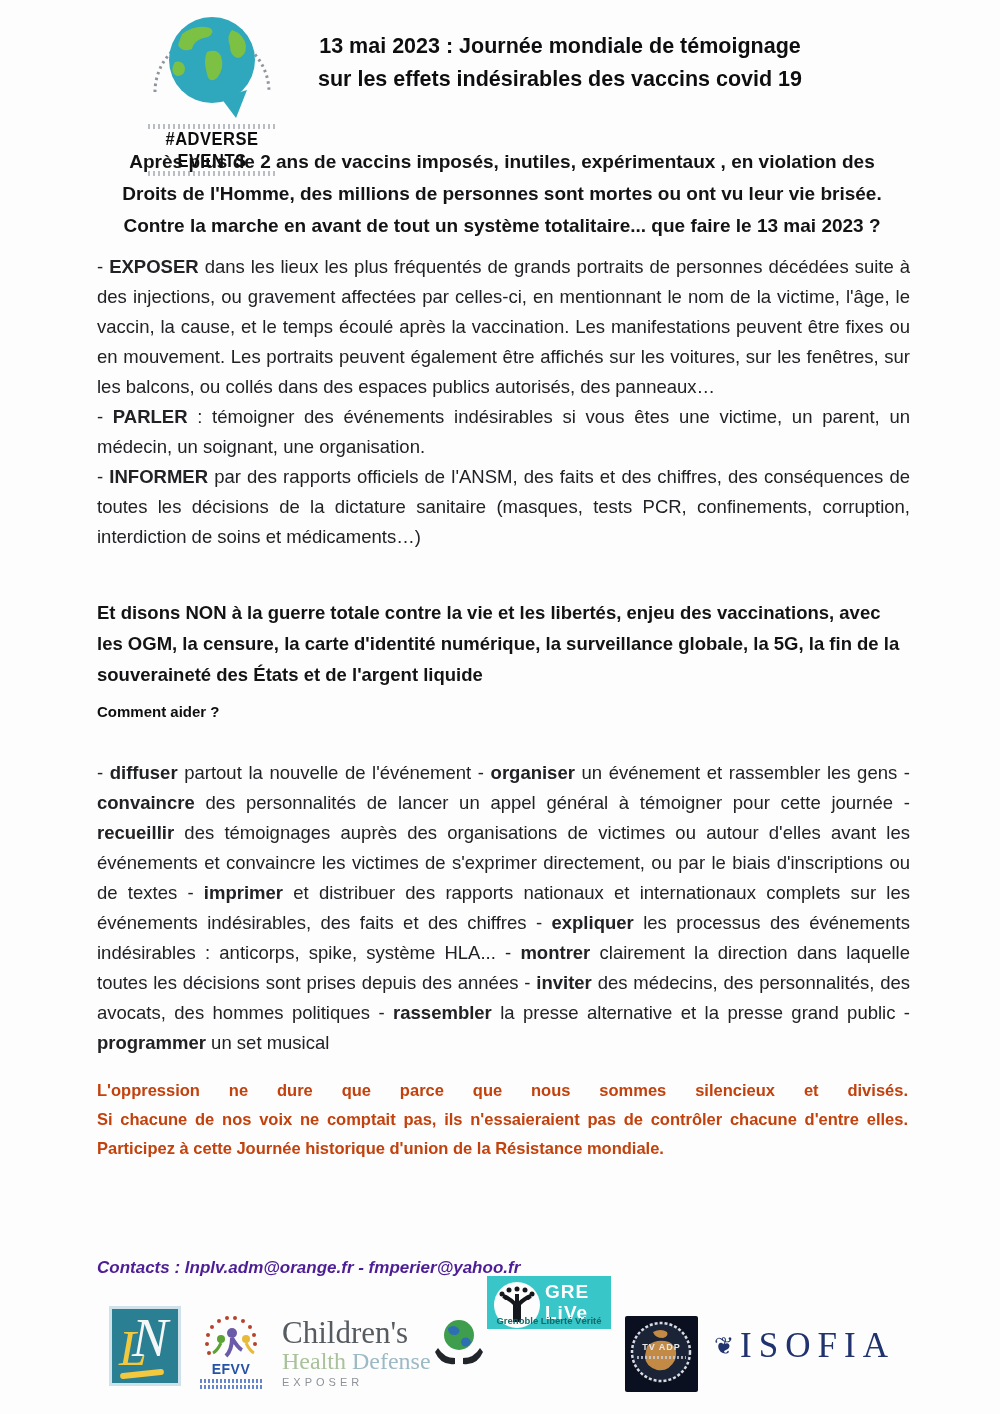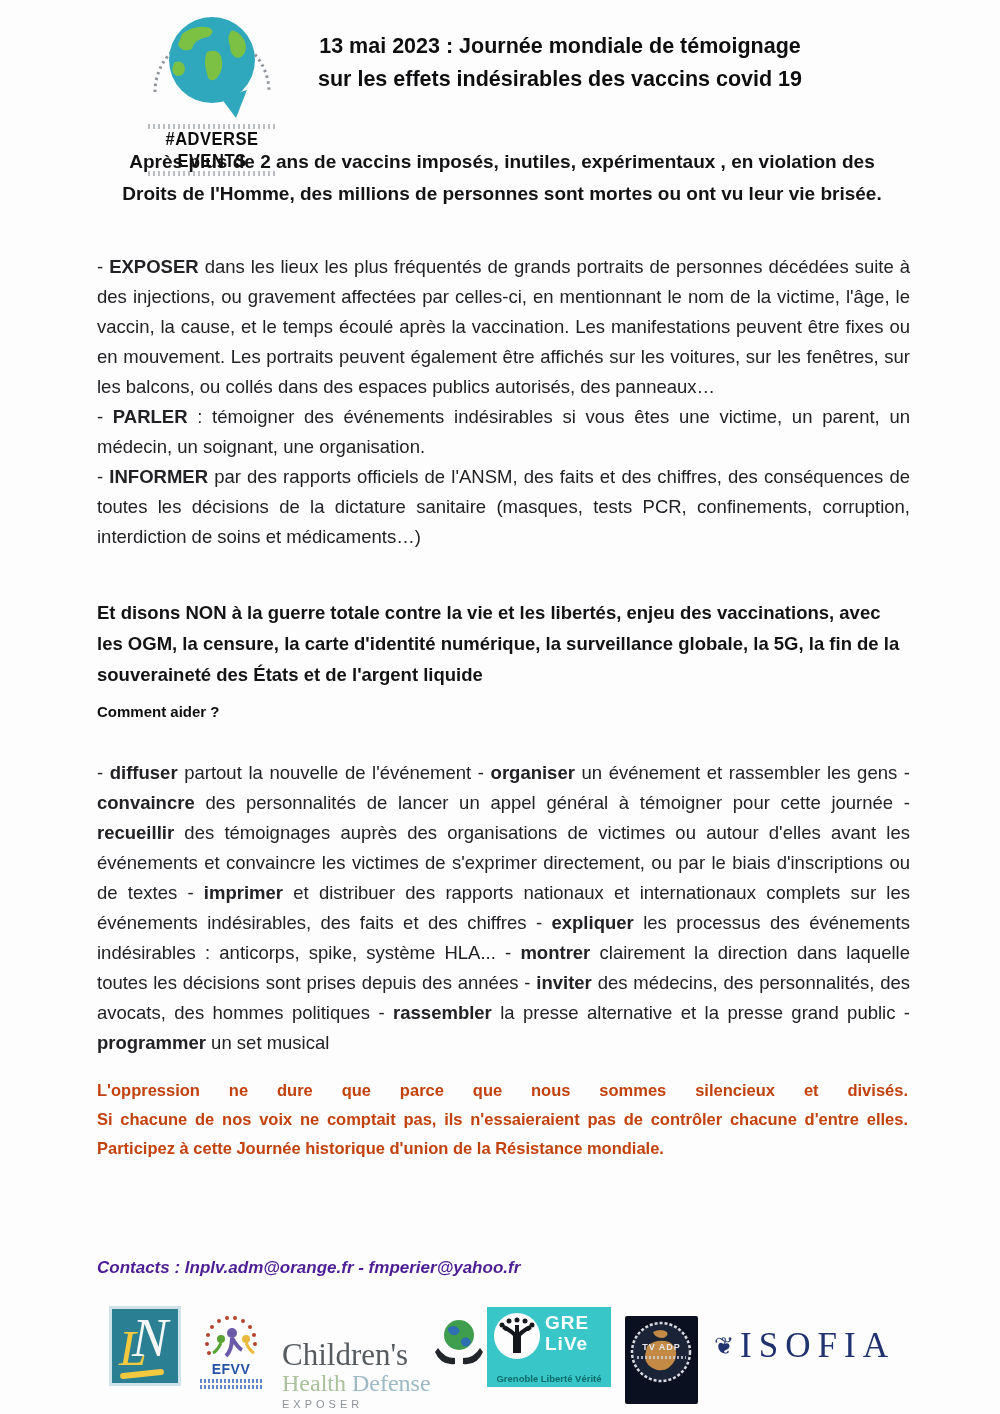--- a/index.html
+++ b/index.html
@@ -30,34 +30,34 @@
   .logo-lnplv{position:absolute;left:112px;top:1309px;width:66px;height:74px;background:#2b7f93;box-shadow:0 0 0 3px #cfe2ea;}
   .logo-lnplv .l{position:absolute;left:7px;top:14px;font-family:"Liberation Serif",serif;font-style:italic;font-size:50px;color:#f1c83e;line-height:1;}
   .logo-lnplv .n{position:absolute;left:20px;top:2px;font-family:"Liberation Serif",serif;font-style:italic;font-size:54px;color:#f4f7f5;line-height:1;}
   .logo-lnplv .swoosh{position:absolute;left:8px;bottom:6px;width:44px;height:6px;background:#f1c83e;transform:rotate(-6deg);border-radius:3px;}
 
   .logo-efvv{position:absolute;left:196px;top:1313px;width:70px;text-align:center;}
   .logo-efvv .label{font-size:14px;font-weight:bold;color:#2553a8;letter-spacing:.5px;margin-top:-14px;}
   .logo-efvv .micro{height:4px;margin:2px 4px;background:repeating-linear-gradient(90deg,#4a6fc0 0 2px,transparent 2px 4px);opacity:.85;}
 
   .logo-chd{position:absolute;left:282px;top:1318px;display:flex;align-items:flex-start;}
-  .logo-chd .txt{font-family:"Liberation Serif",serif;margin-top:22px;}
+  .logo-chd .txt{font-family:"Liberation Serif",serif;}
   .logo-chd .l1{font-size:31px;color:#565b60;line-height:30px;}
   .logo-chd .l2{font-size:24px;line-height:26px;}
   .logo-chd .health{color:#a9c29b;}
   .logo-chd .defense{color:#9cb9c6;}
   .logo-chd .l3{font-size:11px;letter-spacing:4px;color:#8d9297;margin-top:2px;font-family:"Liberation Sans",sans-serif;}
 
-  .logo-gre{position:absolute;left:487px;top:1307px;width:124px;height:80px;background:#38c6c9;}
+  .logo-gre{position:absolute;left:487px;top:1276px;width:124px;height:53px;background:#38c6c9;}
   .logo-gre .circle{position:absolute;left:7px;top:6px;width:46px;height:46px;background:#fdfdfd;border-radius:50%;}
   .logo-gre .t1{position:absolute;left:58px;top:5px;font-size:19px;font-weight:bold;color:#ffffff;letter-spacing:1px;}
   .logo-gre .t2{position:absolute;left:58px;top:26px;font-size:19px;font-weight:bold;color:#ffffff;letter-spacing:1px;}
   .logo-gre .sub{position:absolute;left:0;right:0;bottom:3px;text-align:center;font-size:9.5px;color:#0f6b68;font-weight:bold;}
 
-  .logo-adp{position:absolute;left:625px;top:1316px;width:73px;height:88px;background:#0b1020;border-radius:2px;}
+  .logo-adp{position:absolute;left:625px;top:1316px;width:73px;height:76px;background:#0b1020;border-radius:2px;}
   .logo-adp .lbl{position:absolute;left:0;right:0;top:26px;text-align:center;font-size:9px;font-weight:bold;color:#e8e9ee;letter-spacing:1px;}
   .logo-adp .micro{position:absolute;left:12px;right:12px;top:40px;height:3px;background:repeating-linear-gradient(90deg,#cfd2da 0 2px,transparent 2px 4px);opacity:.8;}
 
   .logo-isofia{position:absolute;left:714px;top:1326px;display:flex;align-items:center;color:#20336e;}
   .logo-isofia .orn{font-size:24px;margin-right:6px;}
   .logo-isofia .word{font-family:"Liberation Serif",serif;font-size:35px;letter-spacing:7px;}
 </style>
 </head>
 <body>
 
@@ -78,20 +78,21 @@
     <div class="micro"></div>
   </div>
 
   <div class="title">
     <div>13 mai 2023 : Journée mondiale de témoignage</div>
     <div>sur les effets indésirables des vaccins covid 19</div>
   </div>
 
   <div class="intro">
     <div>Après plus de 2 ans de vaccins  imposés, inutiles, expérimentaux , en violation des Droits de l'Homme, des millions de personnes sont mortes ou ont vu leur vie brisée.</div>
+    <div>Contre la marche en avant de tout un système totalitaire... que faire le 13 mai 2023 ?</div>
   </div>
 
   <div class="actions">
     <p>- <b>EXPOSER</b> dans les lieux les plus fréquentés de grands portraits de personnes décédées suite à des injections, ou gravement affectées par celles-ci, en mentionnant le nom de la victime, l'âge, le vaccin, la cause, et le temps écoulé après la vaccination.  Les manifestations peuvent être fixes ou en mouvement.  Les portraits peuvent également être affichés sur les voitures, sur les fenêtres, sur les balcons, ou collés dans des espaces publics autorisés, des panneaux…</p>
     <p>- <b>PARLER</b> : témoigner des événements indésirables si vous êtes une victime, un parent, un médecin, un soignant, une organisation.</p>
     <p>- <b>INFORMER</b> par des rapports officiels de l'ANSM, des faits et des chiffres, des conséquences de toutes les décisions de la dictature sanitaire (masques, tests PCR, confinements, corruption, interdiction de soins et médicaments…)</p>
   </div>
 
   <div class="non">Et disons NON à la guerre totale contre la vie et les libertés, enjeu des vaccinations, avec les OGM, la censure, la carte d'identité numérique, la surveillance globale, la 5G, la fin de la souveraineté des États et de l'argent liquide</div>
 

